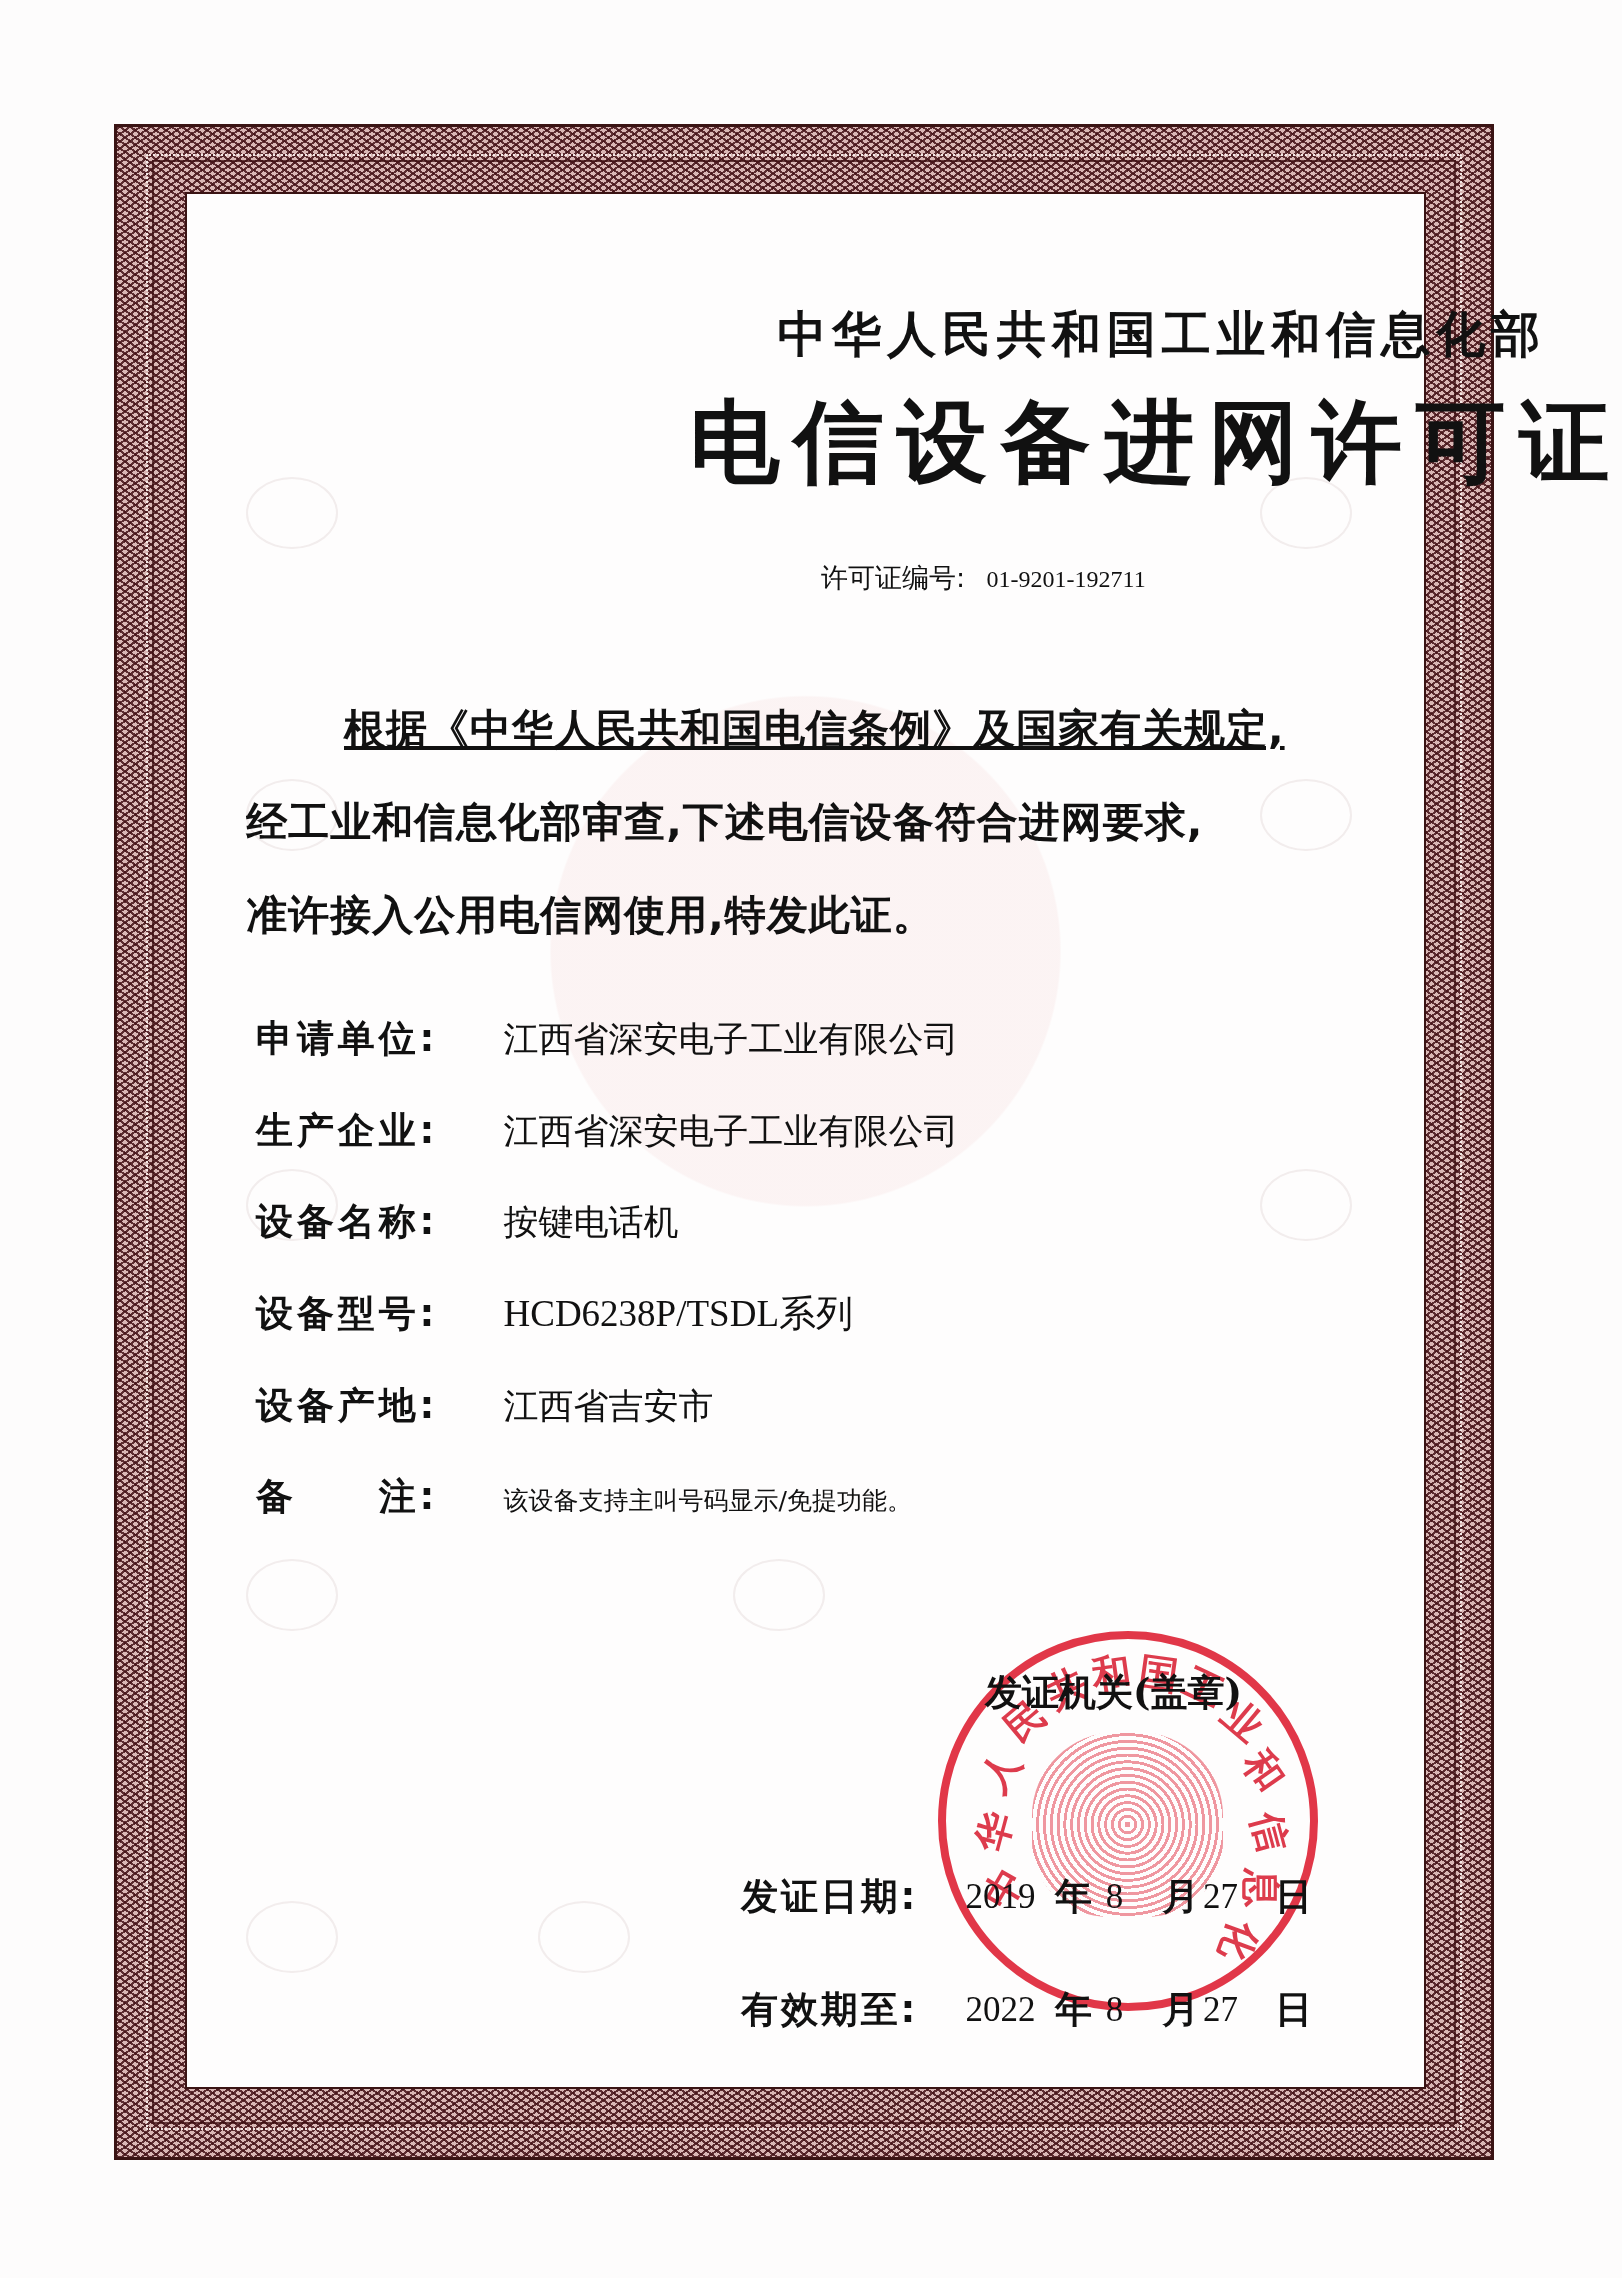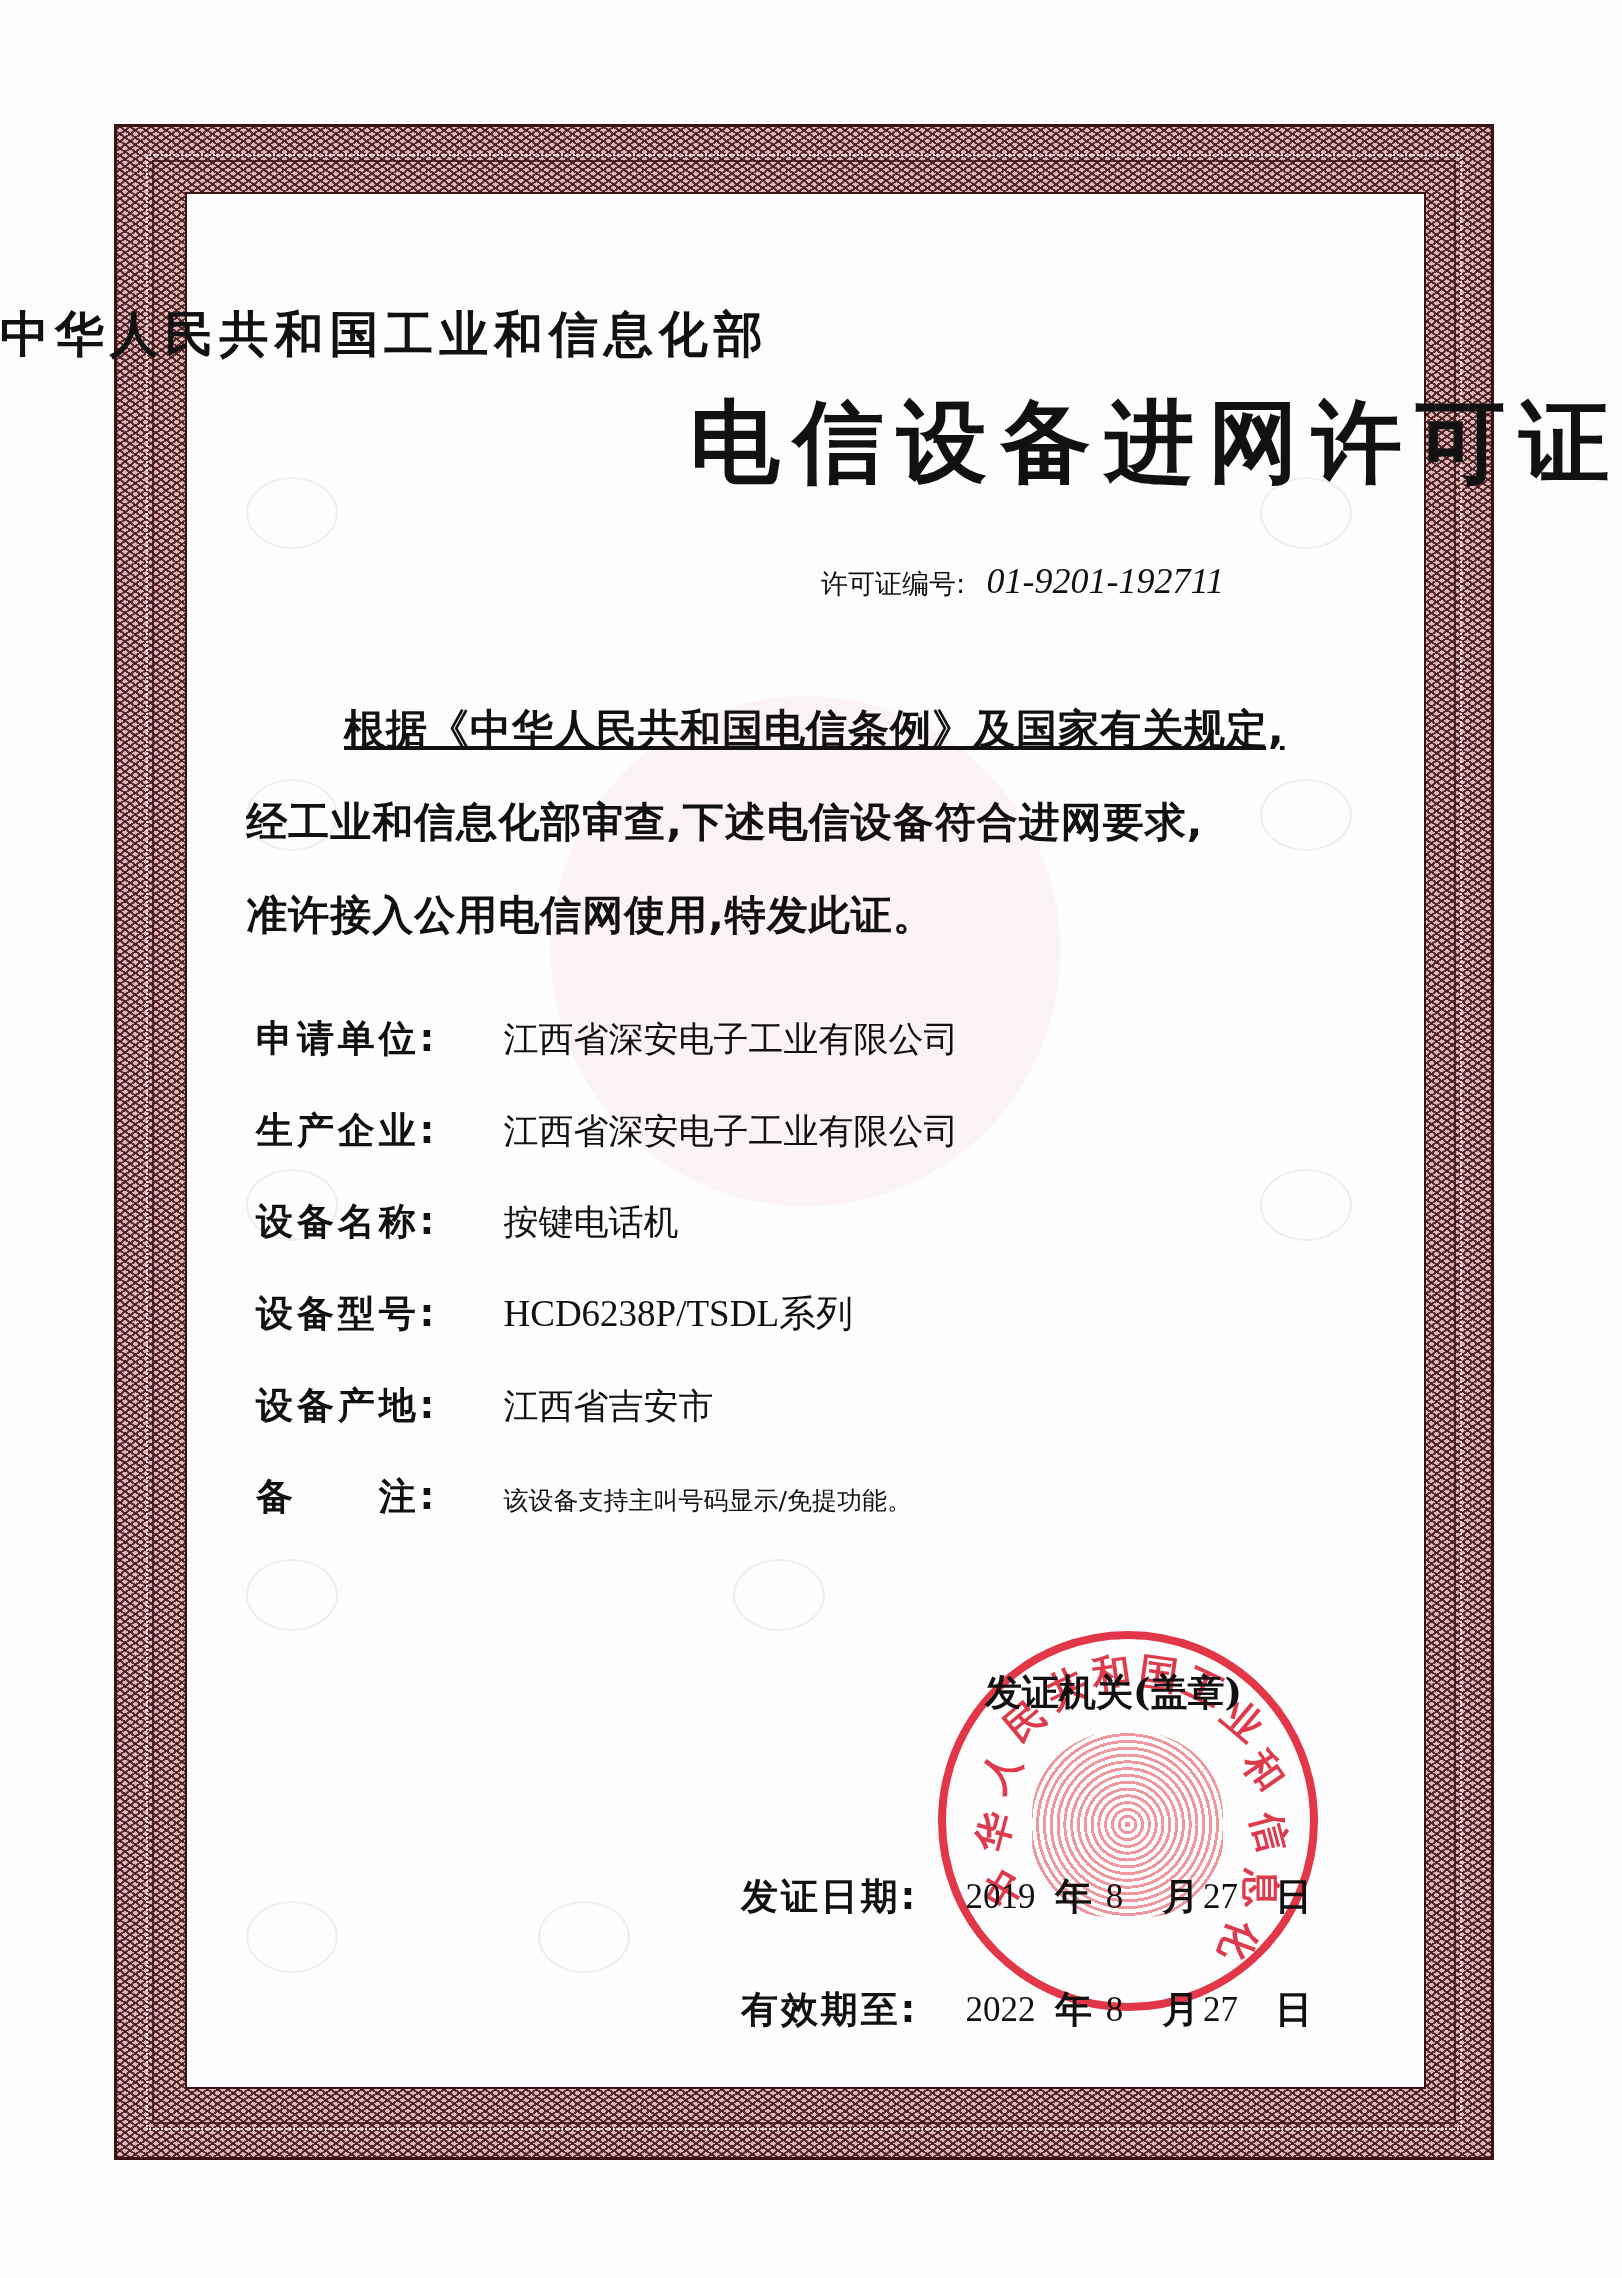--- a/index.html
+++ b/index.html
@@ -44,36 +44,36 @@
   
   .wm {
     position: absolute; border-radius: 50%;
     border: 2px solid rgba(220,205,205,0.35);
     width: 88px; height: 68px;
   }
 
   
   .ministry {
     position: absolute; left: 0; width: 1546px; top: 302px;
-    text-align: left;
+    text-align: right;
     font-family: "DejaVu Sans", "Liberation Sans", sans-serif;
     font-weight: bold; font-size: 49px; letter-spacing: 5.9px;
   }
   .title {
     position: absolute; left: 0; width: 1623px; top: 382px;
     text-align: right;
     font-family: "DejaVu Sans", "Liberation Sans", sans-serif;
     font-weight: bold; font-size: 90px; letter-spacing: 13.7px;
   }
   .license-no {
     position: absolute; left: 821px; top: 560px;
     font-size: 29px; white-space: nowrap;
   }
   .license-no .lbl { font-family: "DejaVu Sans", sans-serif; font-size: 27px; }
-  .license-no .val { margin-left: 21.5px; font-family: "Liberation Serif", serif; font-size: 36px; font-style: italic; }
+  .license-no .val { margin-left: 21.5px; font-family: "Liberation Serif", serif; font-size: 24px; }
 
   .para {
     position: absolute; left: 256px; top: 683px; width: 1131px;
     font-family: "DejaVu Sans", "Liberation Sans", sans-serif;
     font-weight: bold; font-size: 41px; line-height: 93px;
     letter-spacing: 1px;
   }
   .para .line { white-space: nowrap; display: block; }
   .para .line.indent { padding-left: 88px; text-decoration: underline; }
 

